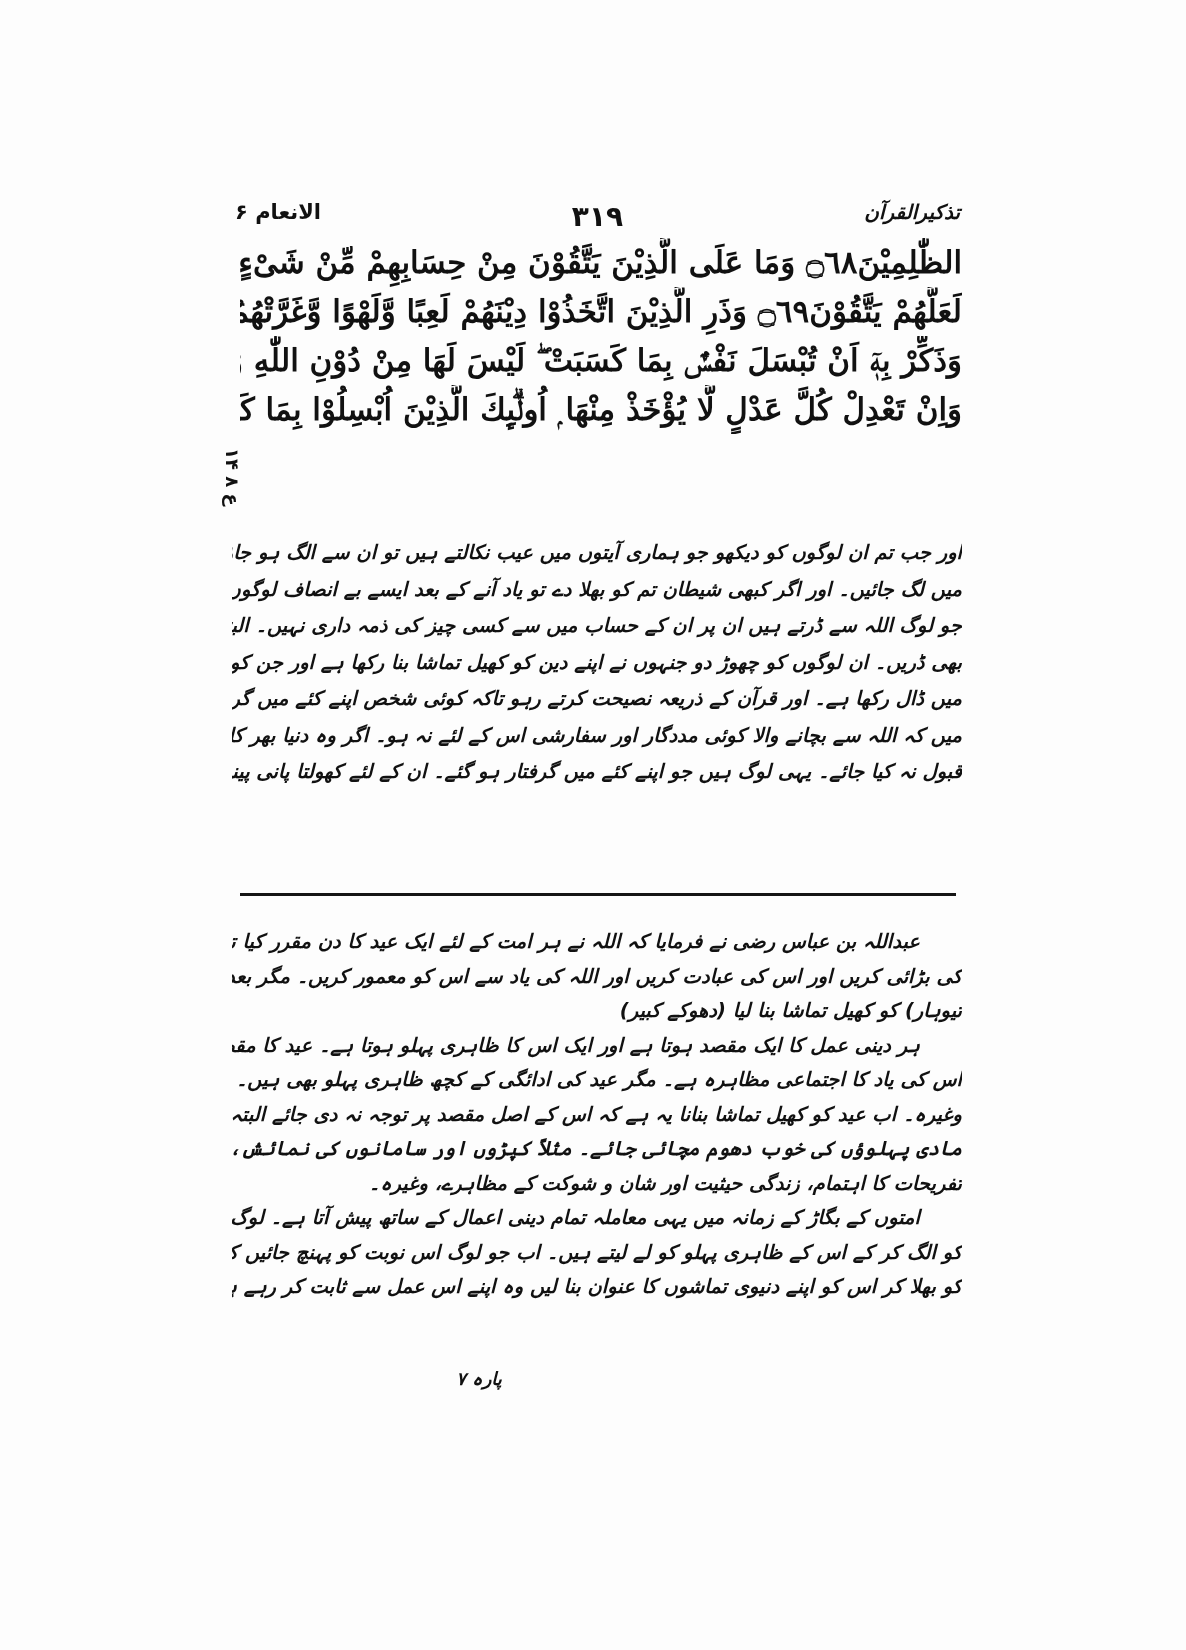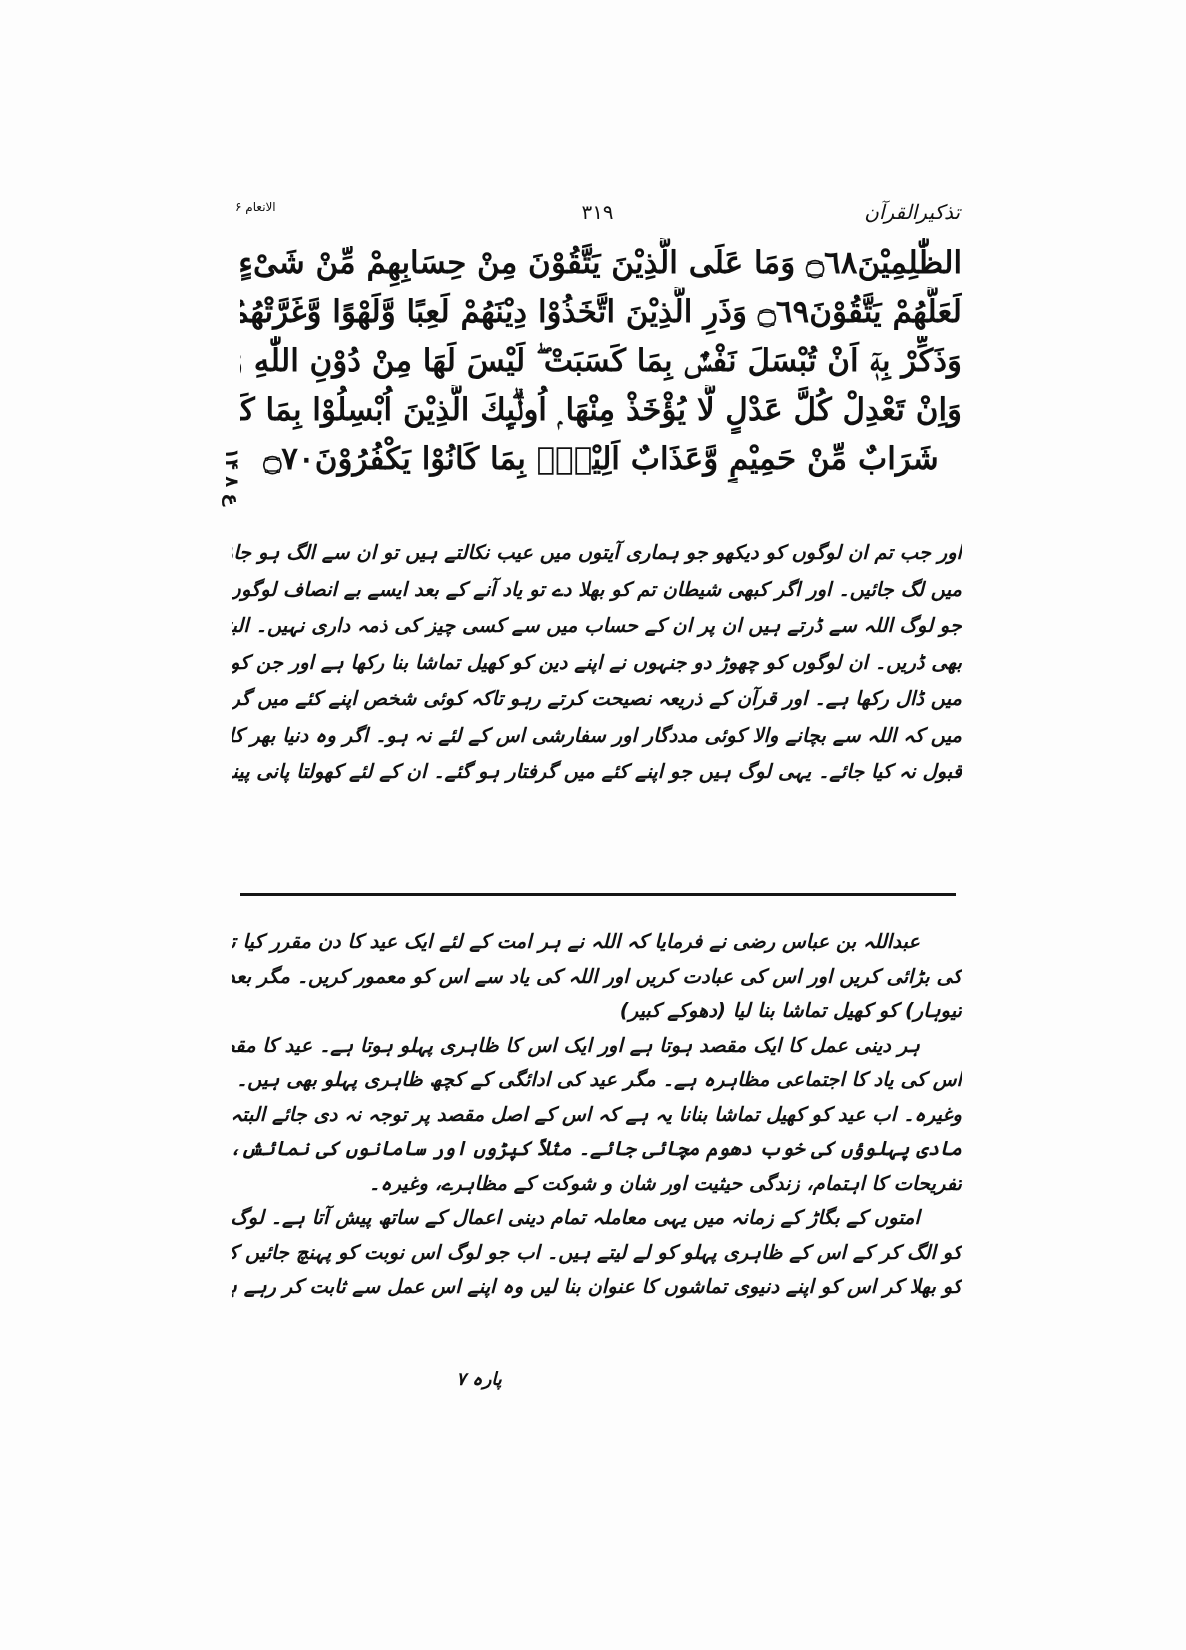--- a/index.html
+++ b/index.html
@@ -1,22 +1,22 @@
 <!DOCTYPE html>
 <html><head>
 <meta charset="utf-8">
 <style>
   html, body { margin: 0; padding: 0; background: #ffffff; }
   body { width: 1186px; height: 1650px; position: relative; overflow: hidden;
          font-family: "DejaVu Sans", sans-serif; color: #111111; }
   .page { position: absolute; left: 0; top: 0; width: 1186px; height: 1650px; background: #fdfdfd; }
   .header { position: absolute; top: 200px; left: 235px; width: 725px; height: 30px; direction: rtl; }
-  .header .book { position: absolute; right: 0; top: 0; font-size: 20px; font-weight: normal; font-style: italic; }
-  .header .pnum { position: absolute; left: 50%; transform: translateX(-50%); top: 0; font-size: 20px; font-weight: normal; text-align: center; }
-  .header .surah { position: absolute; left: 0; top: 0; font-size: 12px; font-weight: normal; }
+  .header .book { position: absolute; right: 0; top: 0; font-size: 20px; font-weight: bold; font-style: italic; }
+  .header .pnum { position: absolute; left: 50%; transform: translateX(-50%); top: 0; font-size: 28px; font-weight: bold; text-align: center; }
+  .header .surah { position: absolute; left: 0; top: 0; font-size: 21px; font-weight: bold; }
   .verses { position: absolute; top: 238px; left: 240px; width: 722px; direction: rtl; text-align: justify;
             font-family: "DejaVu Serif", serif; font-weight: bold; font-size: 31px; line-height: 49px; }
   .verses .vline { display: block; white-space: nowrap; overflow: hidden; }
   .verses .vline.last { text-align: center; }
   .ruku { position: absolute; left: 222px; top: 448px; font-size: 18px; font-weight: bold; writing-mode: vertical-rl; }
   .translation { position: absolute; top: 535px; left: 232px; width: 730px; direction: rtl; text-align: justify;
                  font-size: 19.5px; font-weight: bold; font-style: italic; line-height: 36.5px; }
   .translation .tline { display: block; white-space: nowrap; overflow: hidden; text-align-last: justify; }
   .translation .tline.end { text-align-last: right; }
   .separator { position: absolute; top: 893px; left: 240px; width: 716px; height: 0; border-top: 3px solid #151515; }
@@ -37,21 +37,20 @@
     <span class="book">تذکیرالقرآن</span>
     <span class="pnum">۳۱۹</span>
     <span class="surah">الانعام ۶</span>
   </div>
 
   <div class="verses">
     <span class="vline">الظّٰلِمِیْنَ۝٦٨ وَمَا عَلَى الَّذِیْنَ یَتَّقُوْنَ مِنْ حِسَابِهِمْ مِّنْ شَیْءٍ وَّلٰكِنْ ذِكْرٰى</span>
     <span class="vline">لَعَلَّهُمْ یَتَّقُوْنَ۝٦٩ وَذَرِ الَّذِیْنَ اتَّخَذُوْا دِیْنَهُمْ لَعِبًا وَّلَهْوًا وَّغَرَّتْهُمُ الْحَیٰوةُ الدُّنْیَا</span>
     <span class="vline">وَذَكِّرْ بِهٖٓ اَنْ تُبْسَلَ نَفْسٌۢ بِمَا كَسَبَتْ ۖ لَیْسَ لَهَا مِنْ دُوْنِ اللّٰهِ وَلِیٌّ وَّلَا شَفِیْعٌ ۚ</span>
     <span class="vline">وَاِنْ تَعْدِلْ كُلَّ عَدْلٍ لَّا یُؤْخَذْ مِنْهَا ۭ اُولٰۗىِٕكَ الَّذِیْنَ اُبْسِلُوْا بِمَا كَسَبُوْا ۚ لَهُمْ</span>
-    <span class="vline last">شَرَابٌ مِّنْ حَمِیْمٍ وَّعَذَابٌ اَلِیْمٌۢ بِمَا كَانُوْا یَكْفُرُوْنَ۝٧٠</span>
   </div>
 
   <div class="ruku">ع ۸ ۱۴</div>
 
   <div class="translation">
     <span class="tline">اور جب تم ان لوگوں کو دیکھو جو ہماری آیتوں میں عیب نکالتے ہیں تو ان سے الگ ہو جاؤ یہاں تک کہ وہ کسی اور بات</span>
     <span class="tline">میں لگ جائیں۔ اور اگر کبھی شیطان تم کو بھلا دے تو یاد آنے کے بعد ایسے بے انصاف لوگوں کے پاس نہ بیٹھو۔ اور</span>
     <span class="tline">جو لوگ اللہ سے ڈرتے ہیں ان پر ان کے حساب میں سے کسی چیز کی ذمہ داری نہیں۔ البتہ یاد دلانا ہے شاید کہ وہ</span>
     <span class="tline">بھی ڈریں۔ ان لوگوں کو چھوڑ دو جنہوں نے اپنے دین کو کھیل تماشا بنا رکھا ہے اور جن کو دنیا کی زندگی نے دھوکے</span>
     <span class="tline">میں ڈال رکھا ہے۔ اور قرآن کے ذریعہ نصیحت کرتے رہو تاکہ کوئی شخص اپنے کئے میں گرفتار نہ ہو جائے، اس حال</span>

